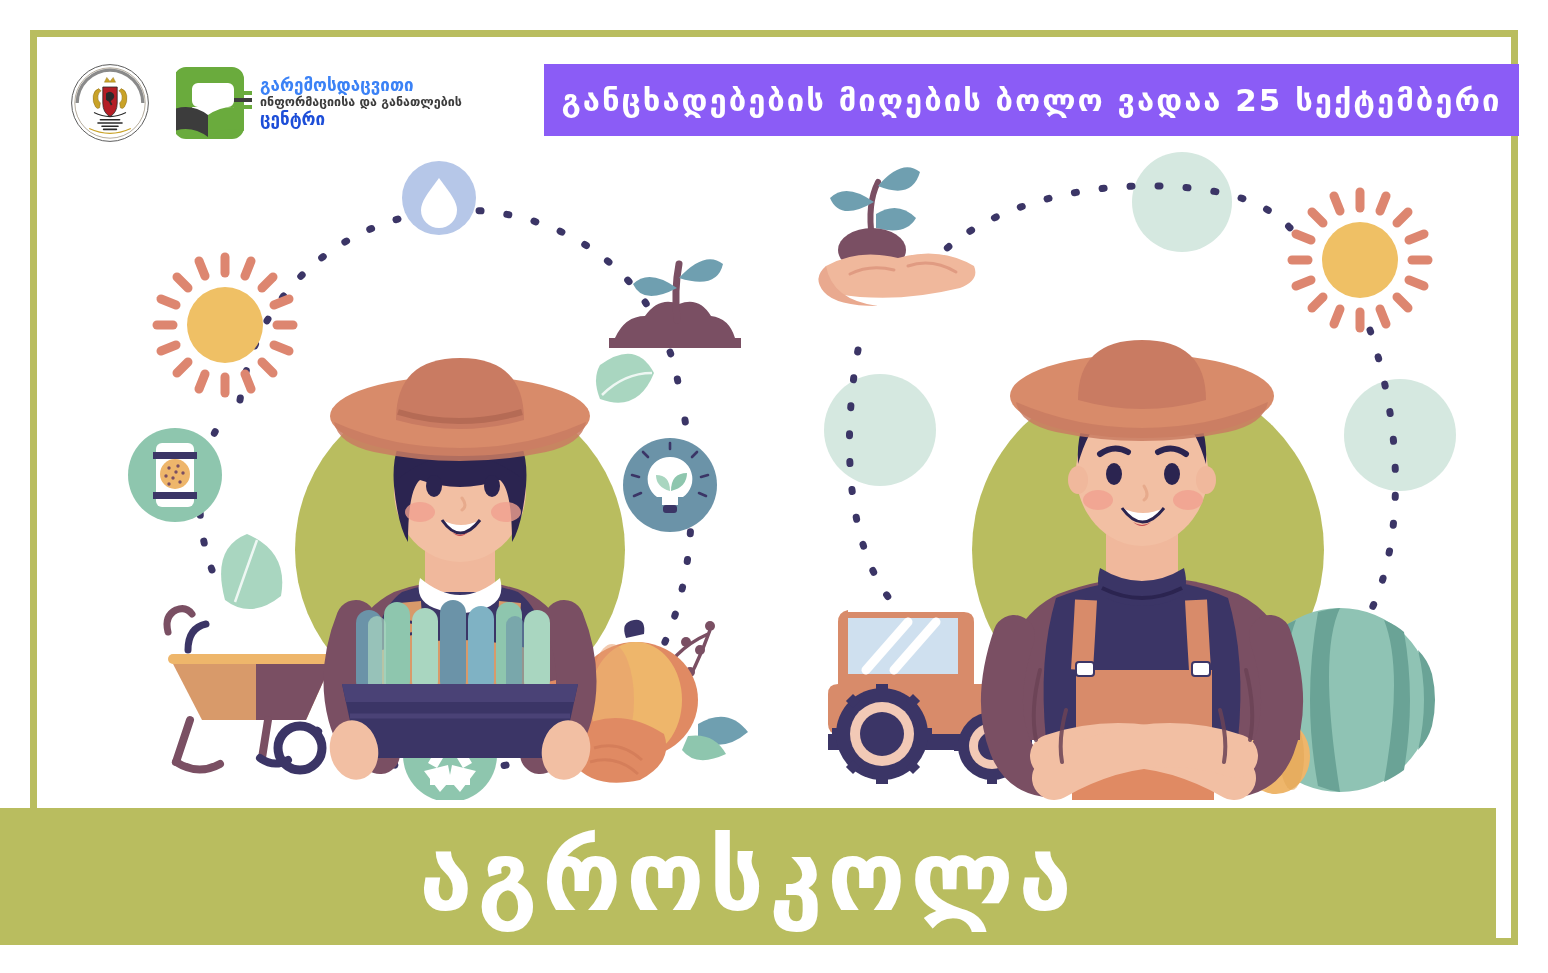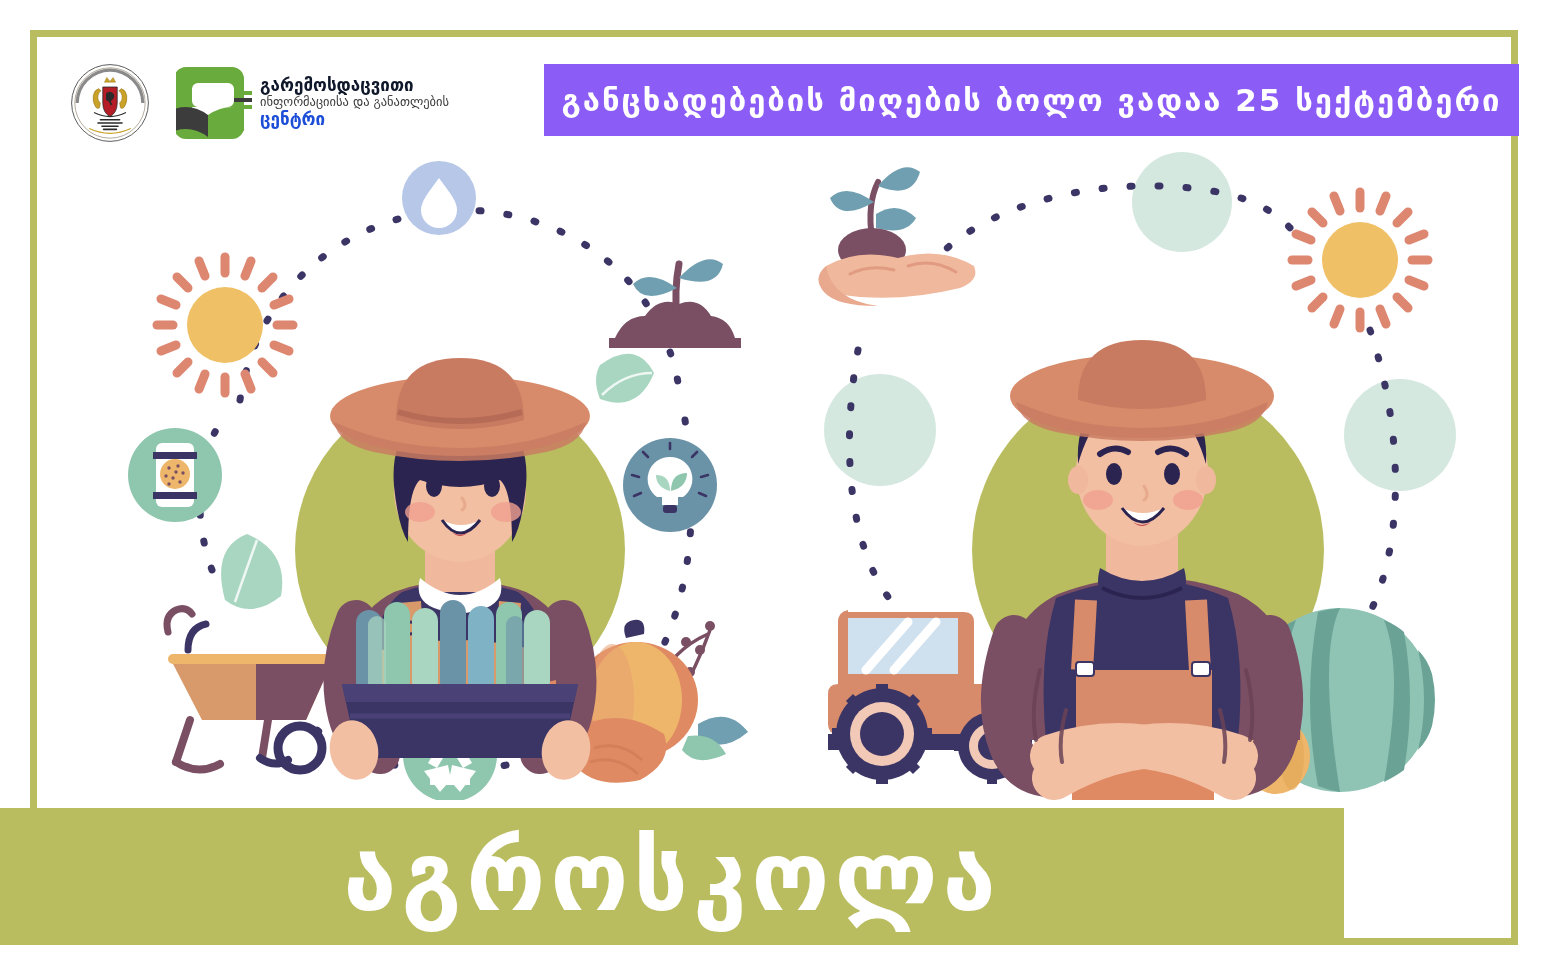--- a/index.html
+++ b/index.html
@@ -36,42 +36,42 @@
     font-weight:700;
     letter-spacing:2.0px;
     white-space:nowrap;
     line-height:1;
     font-family:"DejaVu Sans","Liberation Sans",sans-serif;
   }
 
   
   .bottom-banner{
     position:absolute;
-    left:0;top:808px;width:1344px;height:137px;
+    left:0;top:808px;width:1496px;height:137px;
     background:#b9bd5f;
     display:flex;align-items:center;justify-content:center;
     z-index:3;
   }
   .bottom-banner .txt{
     color:#ffffff;
     font-size:96px;
     font-weight:700;
     letter-spacing:5px;
     line-height:1;
     white-space:nowrap;
   }
 
   
   .logos{position:absolute;left:70px;top:55px;height:95px;display:flex;align-items:center;z-index:4;}
   .emblem{width:80px;height:80px;margin-right:26px;}
   .orgmark{display:flex;align-items:center;}
   .orgmark svg{display:block;}
   .orglines{margin-left:6px;display:flex;flex-direction:column;justify-content:center;}
-  .orgline1{color:#0f172a;font-size:17px;font-weight:700;line-height:1.12;white-space:nowrap;}
-  .orgline2{color:#3c3c3c;font-size:12.5px;font-weight:400;line-height:1.18;white-space:nowrap;}
+  .orgline1{color:#3b82f6;font-size:17px;font-weight:700;line-height:1.12;white-space:nowrap;}
+  .orgline2{color:#3c3c3c;font-size:12.5px;font-weight:700;line-height:1.18;white-space:nowrap;}
   .orgline3{color:#1d4ed8;font-size:17px;font-weight:700;line-height:1.12;white-space:nowrap;}
 
   
   .illus{position:absolute;top:150px;z-index:2;}
   .illus-left{left:120px;width:680px;height:650px;}
   .illus-right{left:800px;width:680px;height:650px;}
   .illus svg{display:block;width:100%;height:100%;}
 </style>
 </head>
 <body>

